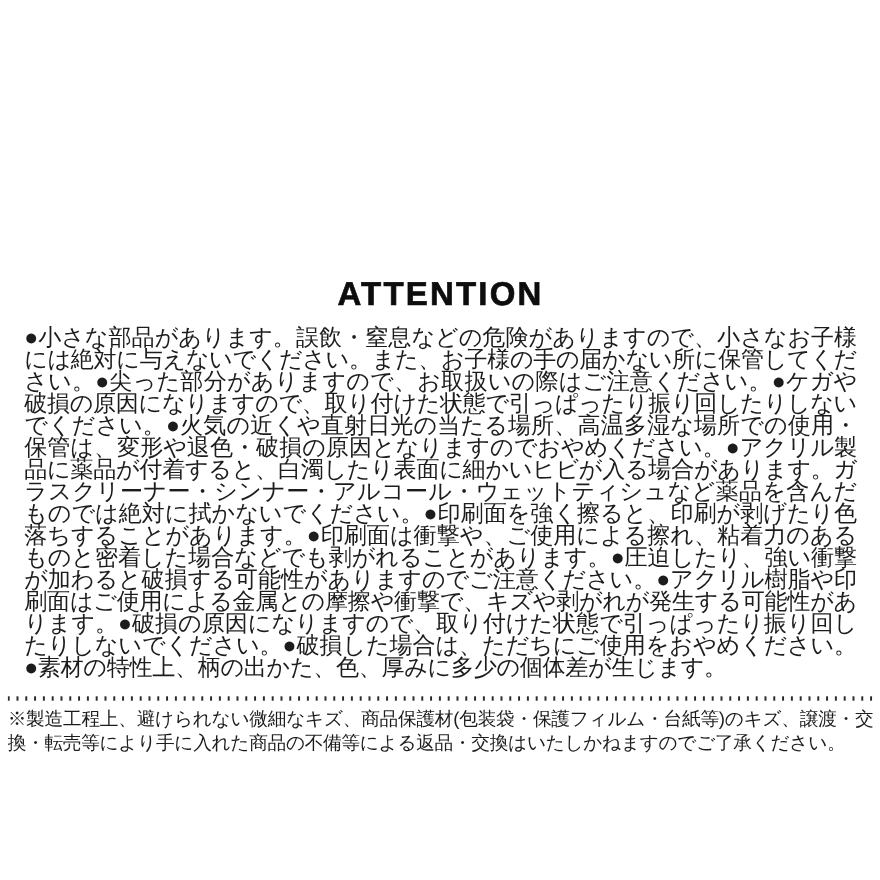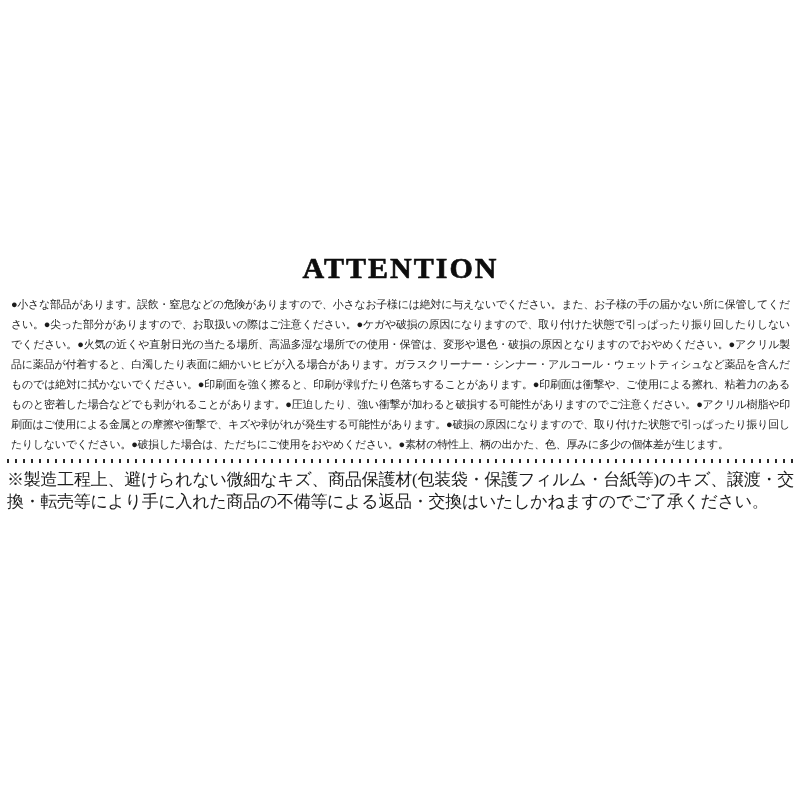--- a/index.html
+++ b/index.html
@@ -6,21 +6,21 @@
     margin: 0;
     padding: 0;
     background: #ffffff;
   }
   .page {
     position: relative;
     width: 800px;
     height: 800px;
     background: #ffffff;
     overflow: hidden;
-    font-family: Liberation Serif, serif;
+    font-family: Liberation Sans, sans-serif;
     color: #1c1c1c;
     box-sizing: border-box;
     border-radius: 23px;
   }
   .notice {
     position: absolute;
     left: 7px;
     right: 6px;
     top: 253px;
   }
@@ -28,22 +28,22 @@
     text-align: center;
     font-size: 30px;
     font-weight: 900;
     letter-spacing: 2px;
     color: #0d0d0d;
     margin: 0 0 11px 0;
     line-height: 1;
     -webkit-text-stroke: 0.6px #0d0d0d;
   }
   .notice-body {
-    margin: 4px;
-    font-size: 11px;
+    margin: 15px;
+    font-size: 21px;
     line-height: 20px;
     text-align: justify;
     letter-spacing: -0.3px;
     color: #1c1c1c;
   }
   .dotted-divider {
     height: 4px;
     margin: 5px 0 6px 0;
     background-image: repeating-linear-gradient(
       to right,

